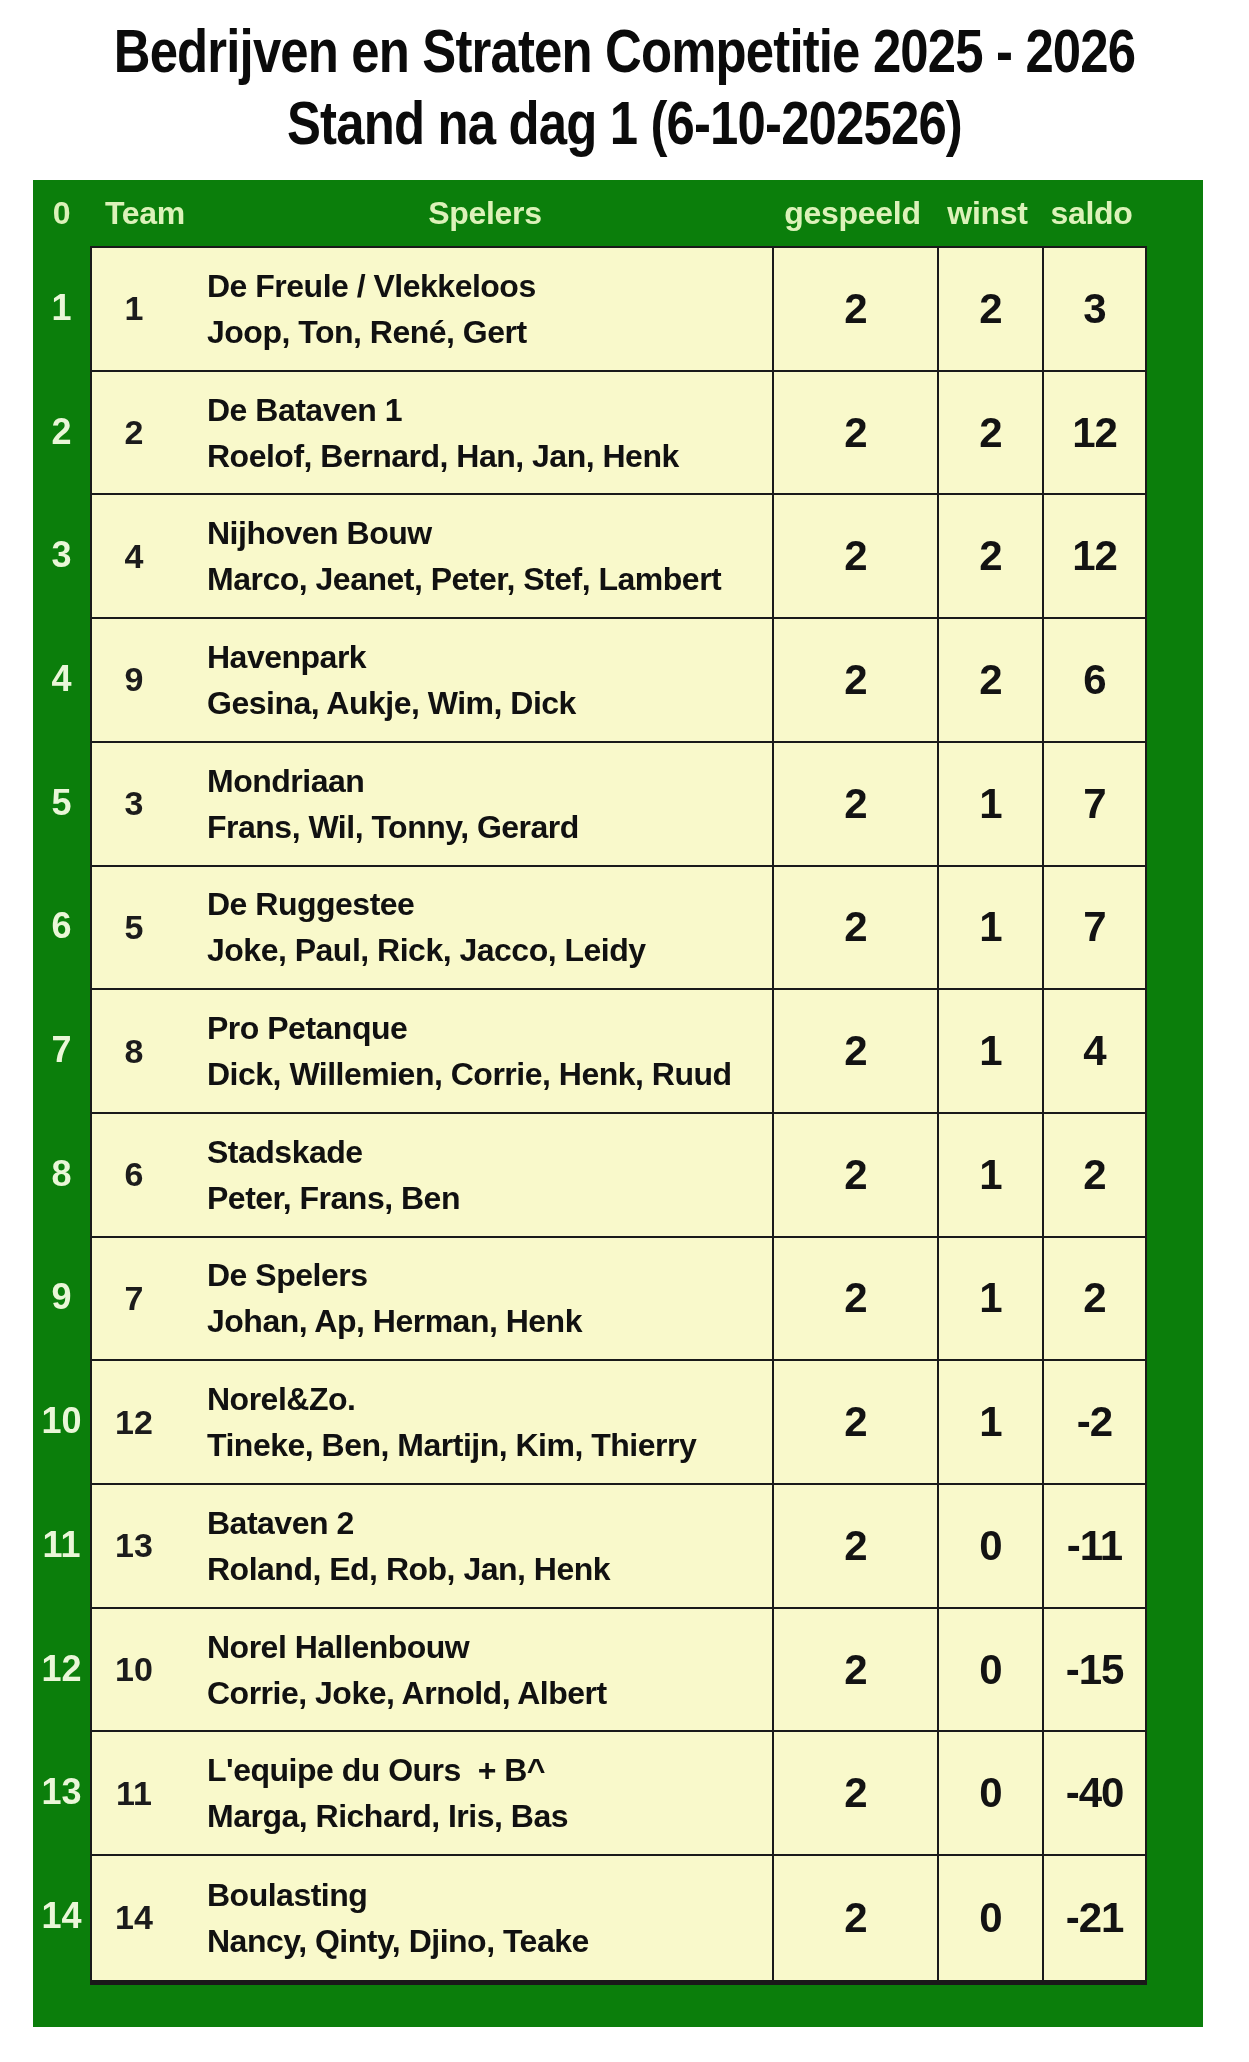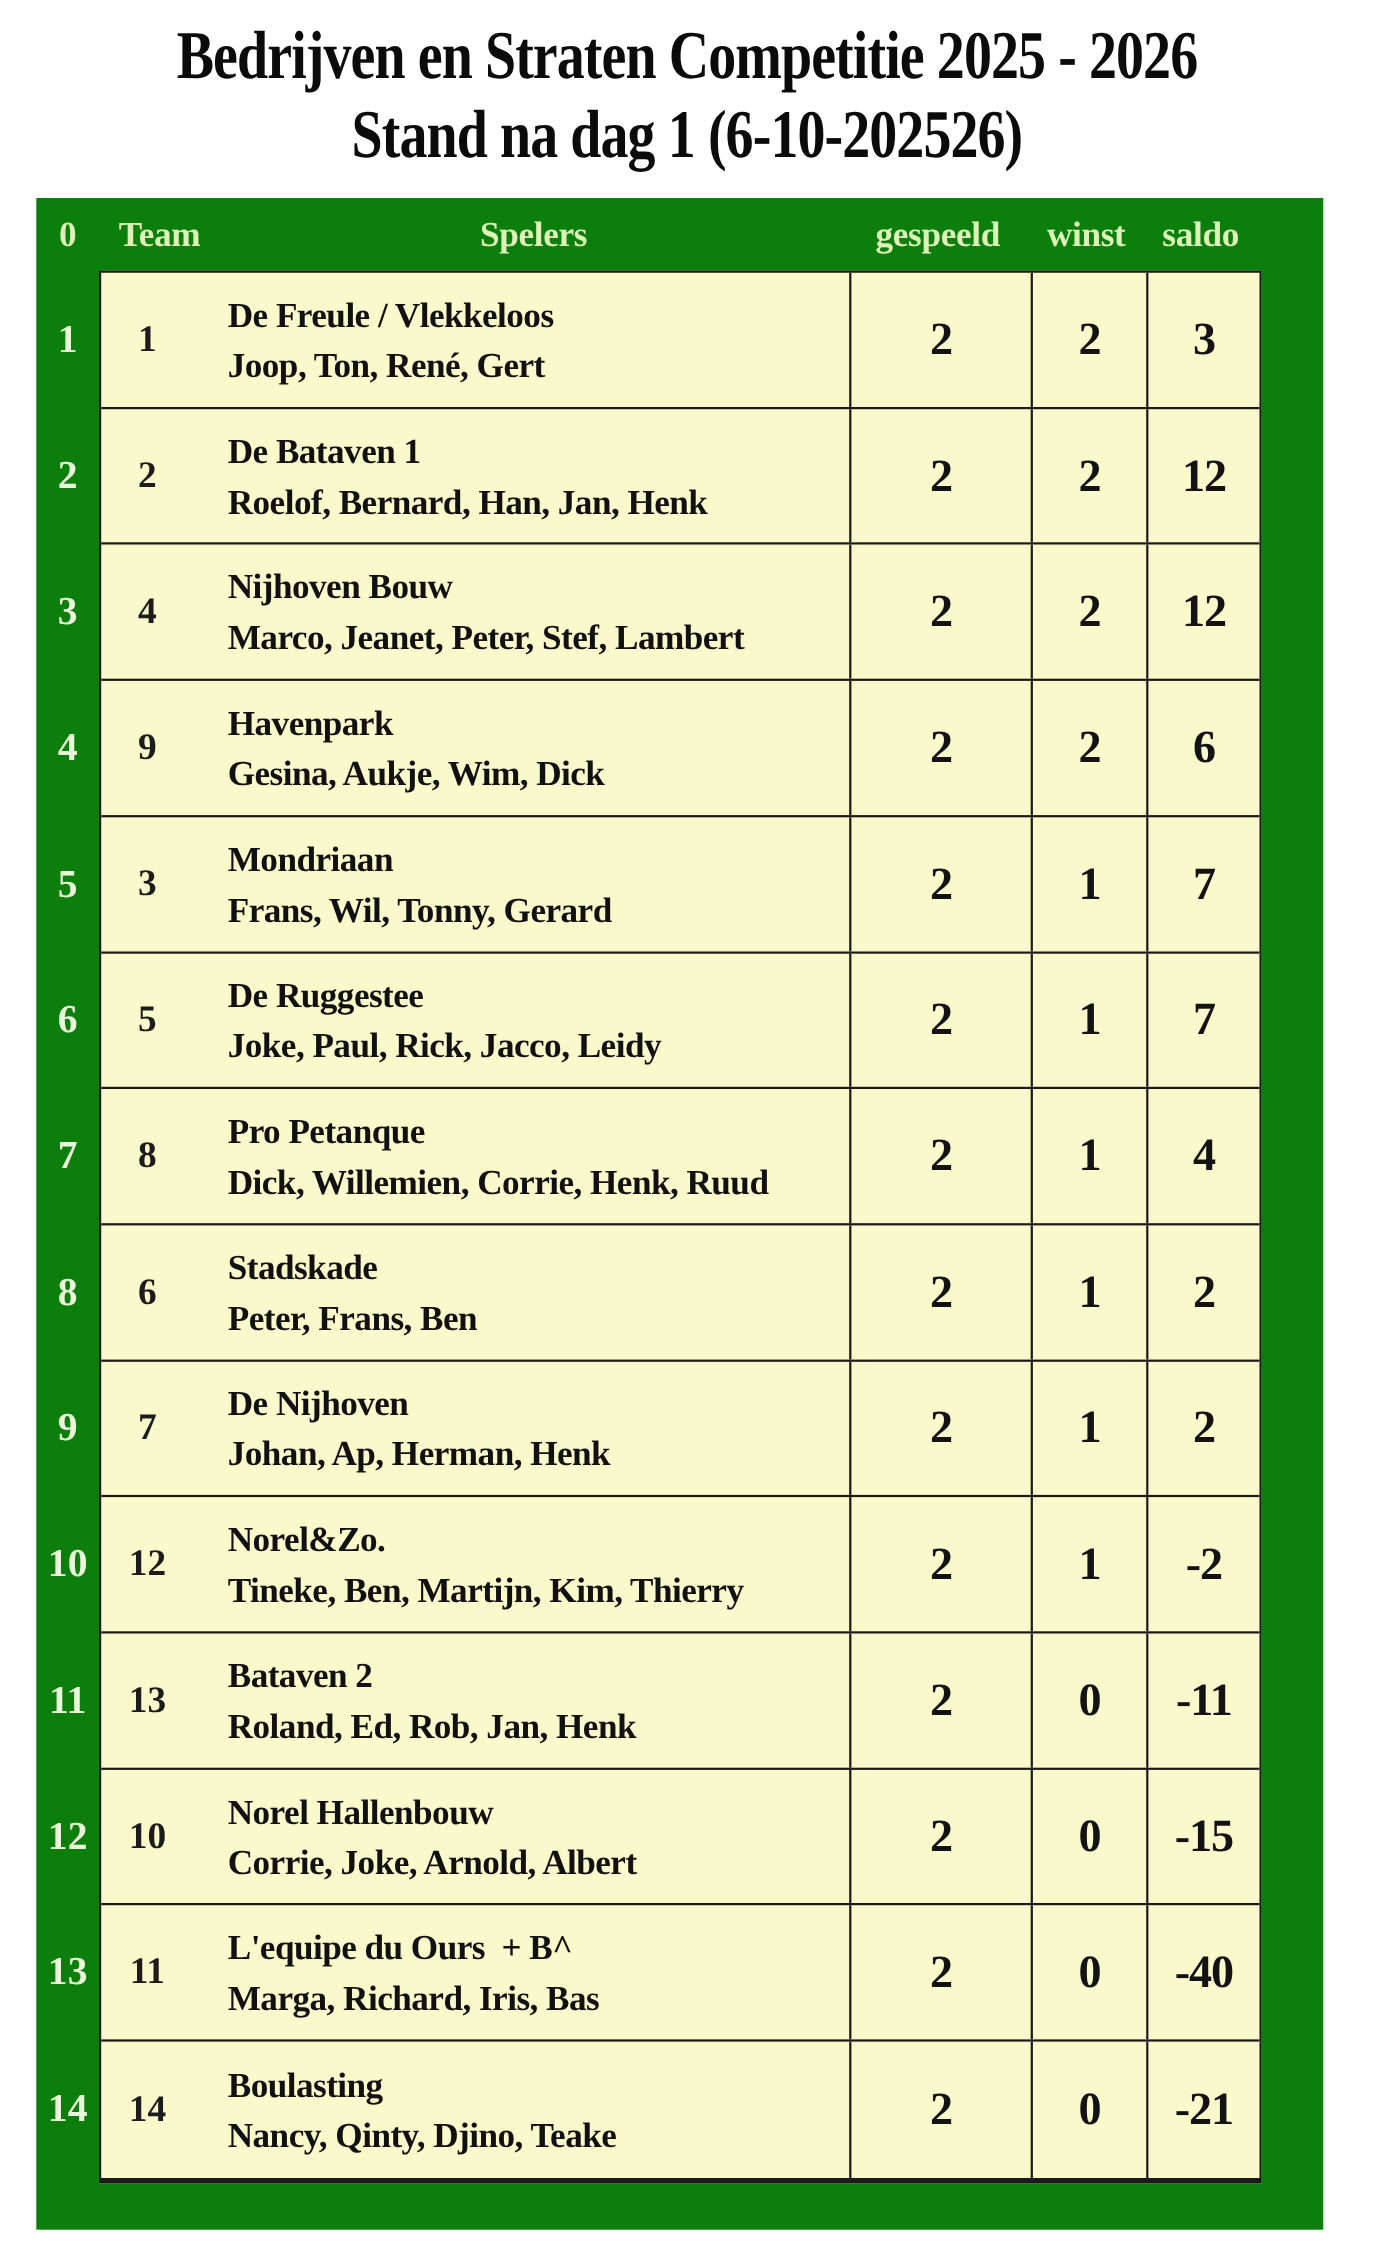--- a/index.html
+++ b/index.html
@@ -2,21 +2,21 @@
 <html style="--green: #0b7e0b; --cream: #f9f9cb; --header_text: #dcf2b9; --rank_text: #eaf7d8; --border: #1a1a1a;"><head>
 <meta charset="utf-8">
 <style>
   * { margin: 0; padding: 0; box-sizing: border-box; }
   html, body { background: #ffffff; }
   .page {
     position: relative;
     width: 1249px;
     height: 2062px;
     background: #ffffff;
-    font-family: Liberation Serif, serif;
+    font-family: Liberation Sans, sans-serif;
     overflow: hidden;
   }
 
   
   .title-line {
     position: absolute;
     left: 0;
     width: 100%;
     text-align: center;
     font-weight: bold;
@@ -264,21 +264,21 @@
       </span>
     </div>
     <div class="cell cell-num">2</div>
     <div class="cell cell-num">1</div>
     <div class="cell cell-num">2</div>
   </div>
         <div class="row">
     <div class="cell cell-team">
       <span class="team-nr">7</span>
       <span class="team-text">
-        <span class="team-name">De Nijhoven</span>
+        <span class="team-name">De Spelers</span>
         <span class="team-players">Johan, Ap, Herman, Henk</span>
       </span>
     </div>
     <div class="cell cell-num">2</div>
     <div class="cell cell-num">1</div>
     <div class="cell cell-num">2</div>
   </div>
         <div class="row">
     <div class="cell cell-team">
       <span class="team-nr">12</span>

